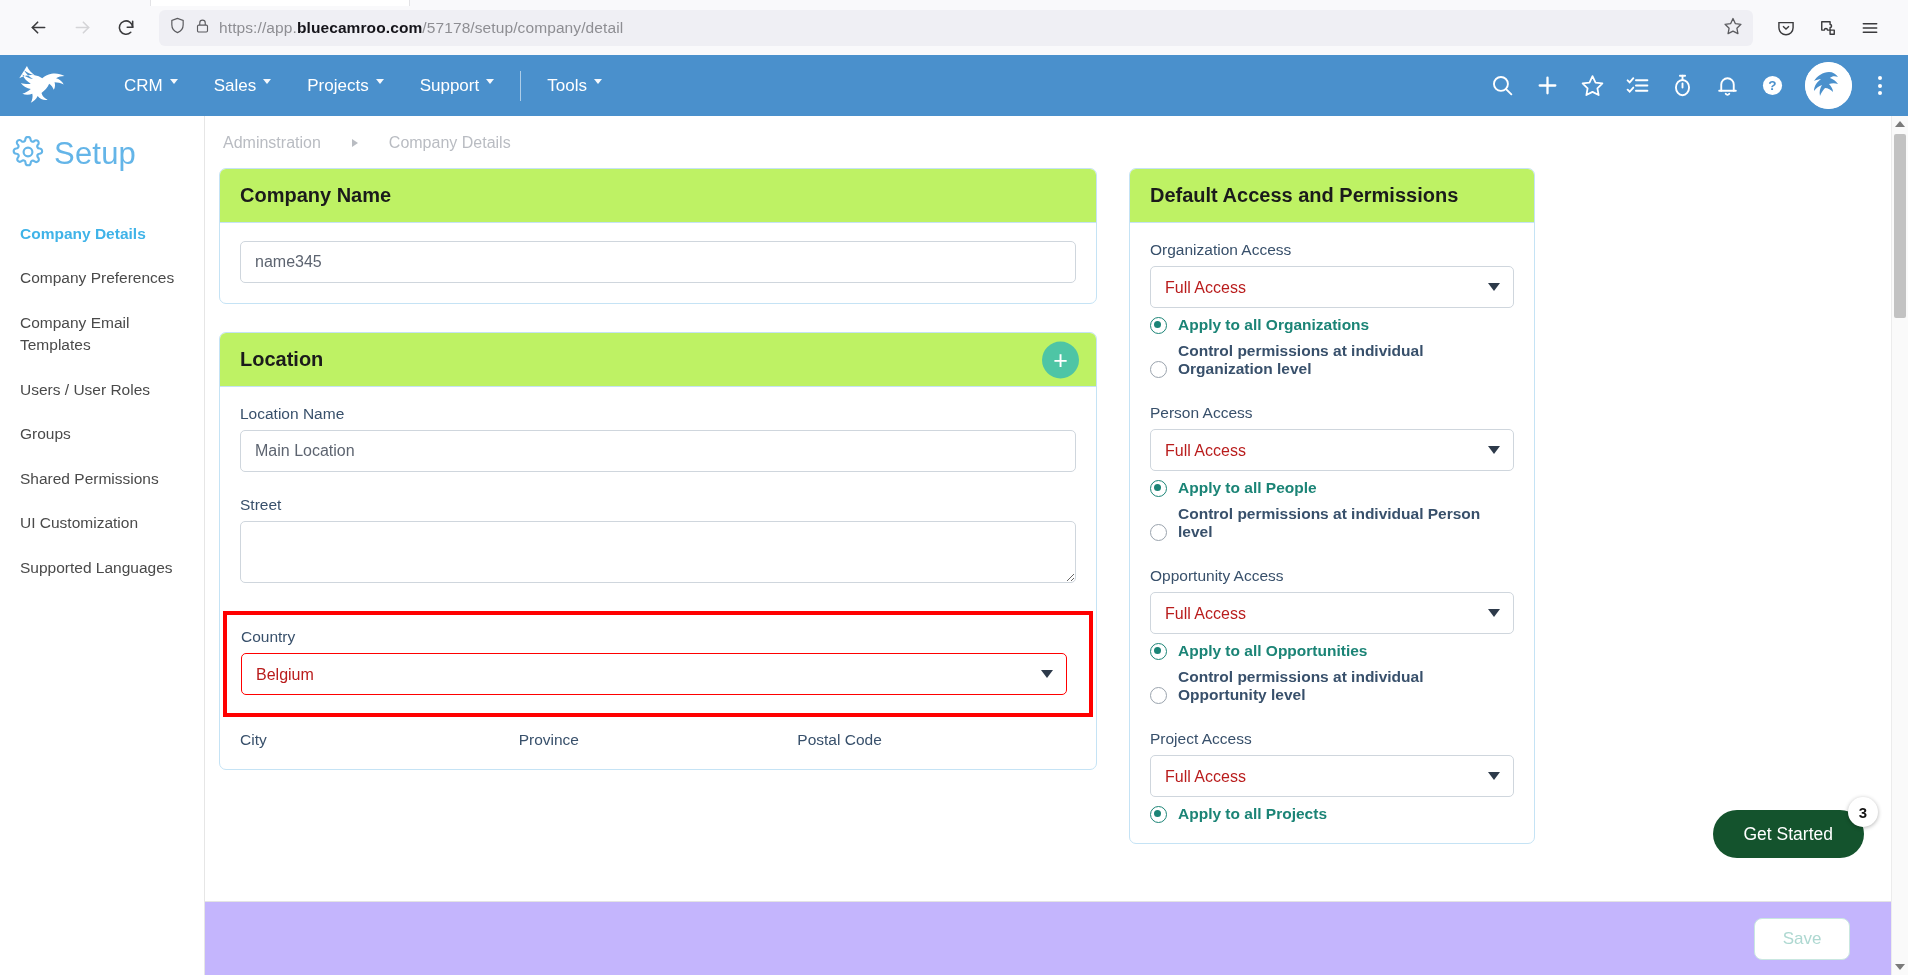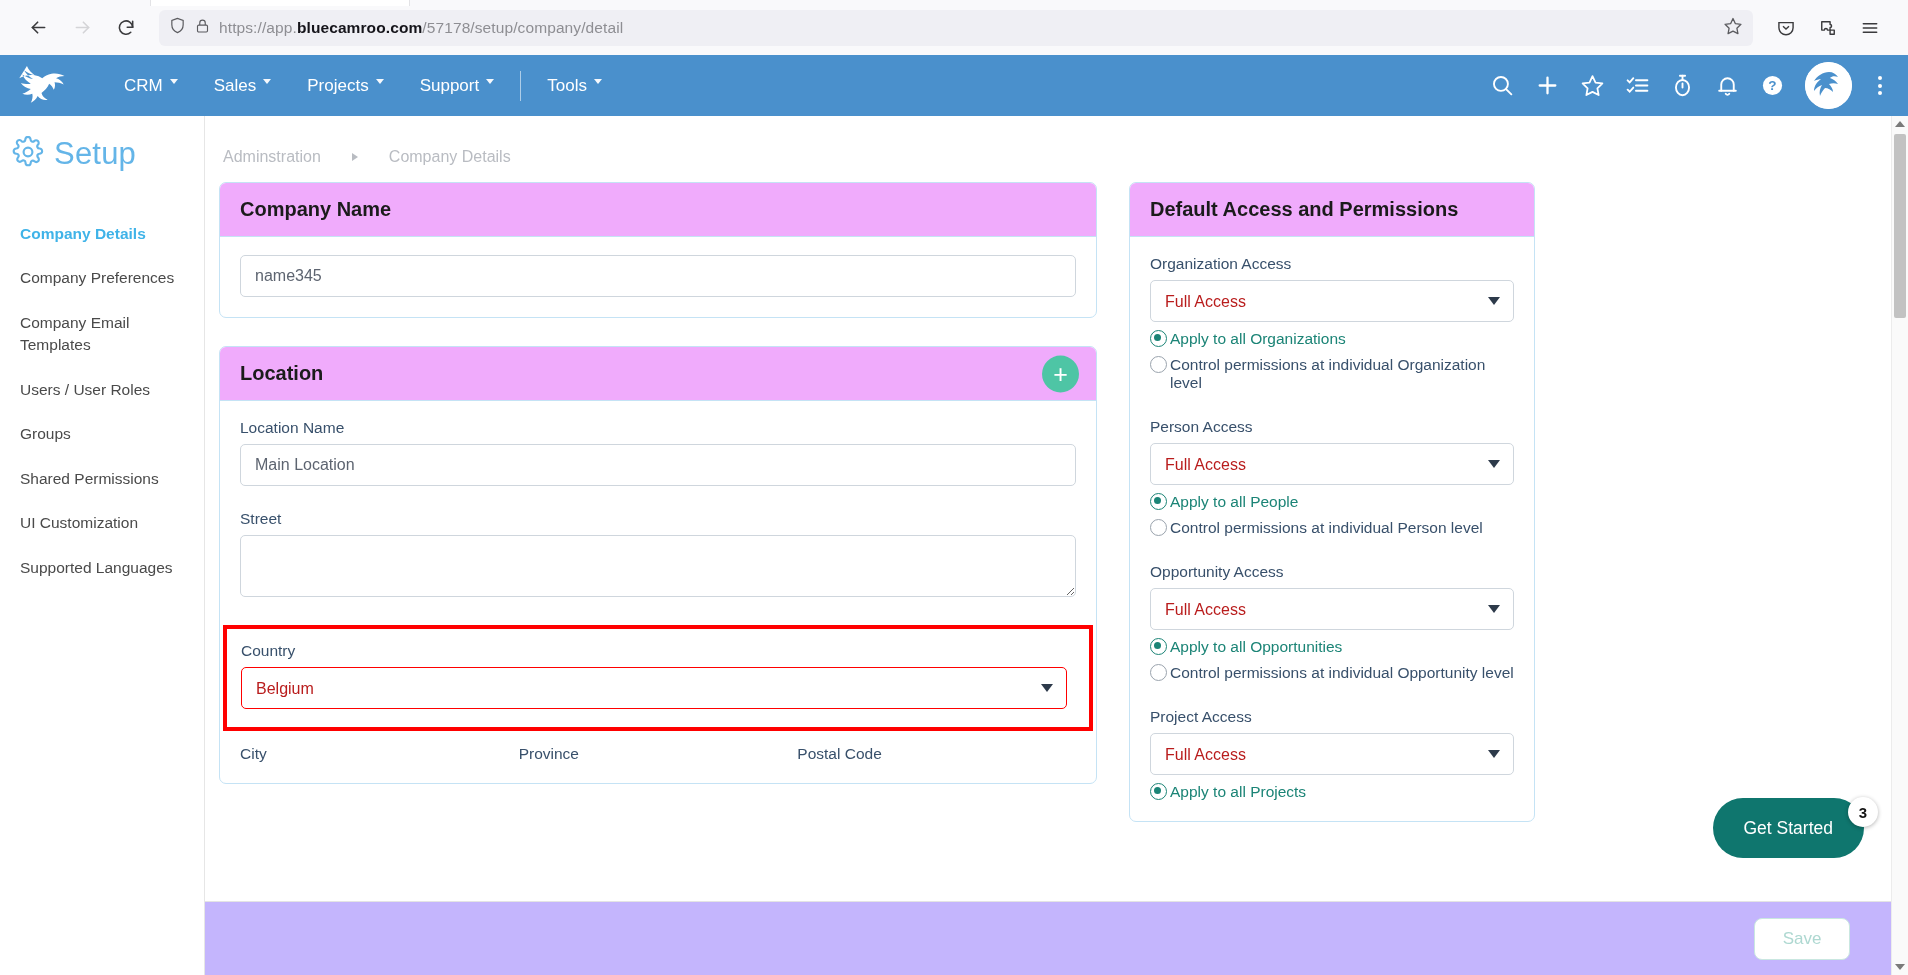--- a/index.html
+++ b/index.html
@@ -101,39 +101,39 @@
   }
   .side-item.active { color: #3fb3e8; font-weight: 700; }
 
   
   .content {
     flex: 1; position: relative; overflow: hidden; background: #fff;
   }
   .content-inner { padding: 0 0 0 0; height: 100%; }
   .breadcrumb {
     display: flex; align-items: center; gap: 31px;
-    padding: 32px 0 16px 18px; font-size: 16px; color: #b9bcc2;
+    padding: 18px 0 16px 18px; font-size: 16px; color: #b9bcc2;
   }
   .breadcrumb .crumb { cursor: pointer; }
   .breadcrumb .caret {
     width: 0; height: 0; border-top: 4.5px solid transparent;
     border-bottom: 4.5px solid transparent; border-left: 6px solid #b9bcc2;
   }
 
   .cols { display: flex; gap: 32px; padding: 0 22px 0 14px; }
   .col-left { width: 878px; flex: none; }
   .col-right { width: 406px; flex: none; }
 
   
   .card {
     border: 1px solid #c5e3f5; border-radius: 7px;
     background: #ffffff; margin-bottom: 28px; overflow: visible;
   }
   .card-head {
-    background: #f0abfc; border-bottom: 1px solid #c5e3f5;
+    background: #bef264; border-bottom: 1px solid #c5e3f5;
     border-radius: 6px 6px 0 0; padding: 15px 20px;
     display: flex; align-items: center; position: relative;
     min-height: 53px;
   }
   .card-title { font-size: 20px; font-weight: 700; color: #1b1b1b; }
   .add-btn {
     position: absolute; right: 17px; top: 50%; transform: translateY(-50%);
     width: 37px; height: 37px; border-radius: 50%; background: #4ec5a5;
     color: #fff; font-size: 25px; line-height: 1; display: flex;
     align-items: center; justify-content: center; cursor: pointer;
@@ -183,22 +183,22 @@
   .hl-box .inp, .hl-box .sel { border-color: #ff0000; }
 
   .triple { display: flex; gap: 0; margin-top: 14px; }
   .triple > div { flex: 1; }
   .triple .field-label { margin-bottom: 0; }
 
   
   .perm-group { margin-bottom: 26px; }
   .perm-group:last-child { margin-bottom: 0; }
   .radio-row {
-    display: flex; align-items: flex-start; gap: 3px;
-    margin-top: 8px; cursor: pointer; font-size: 15.5px;
+    display: flex; align-items: flex-end; gap: 11px;
+    margin-top: 8px; cursor: pointer; font-size: 15.5px; font-weight: bold;
   }
   .rdo {
     width: 17px; height: 17px; border-radius: 50%;
     border: 1.8px solid #9aa3ad; flex: none; position: relative;
     background: #fff;
   }
   .rdo.on { border-color: #1b8476; }
   .rdo.on::after {
     content: ""; position: absolute; left: 3.2px; top: 3.2px;
     width: 7px; height: 7px; border-radius: 50%; background: #1b8476;
@@ -216,22 +216,22 @@
   .save-btn {
     min-width: 96px; height: 42px; border: 1px solid #c9e7e0;
     border-radius: 8px; background: #fff; color: #aed8d1;
     font-size: 17px; cursor: default;
     font-family: "Liberation Sans", sans-serif;
   }
 
   
   .get-started {
     position: absolute; right: 44px; bottom: 117px;
-    background: #0f766e; color: #fff; border: none;
-    border-radius: 999px; height: 60px; padding: 0 31px;
+    background: #14532d; color: #fff; border: none;
+    border-radius: 999px; height: 48px; padding: 0 31px;
     font-size: 17.5px; cursor: pointer; z-index: 30;
     font-family: "Liberation Sans", sans-serif;
   }
   .gs-badge {
     position: absolute; right: 30px; bottom: 148px;
     width: 30px; height: 30px; border-radius: 50%;
     background: #fff; color: #141414; font-size: 15px; font-weight: 700;
     display: flex; align-items: center; justify-content: center;
     box-shadow: 0 1px 4px rgba(0,0,0,.3); z-index: 31;
   }

